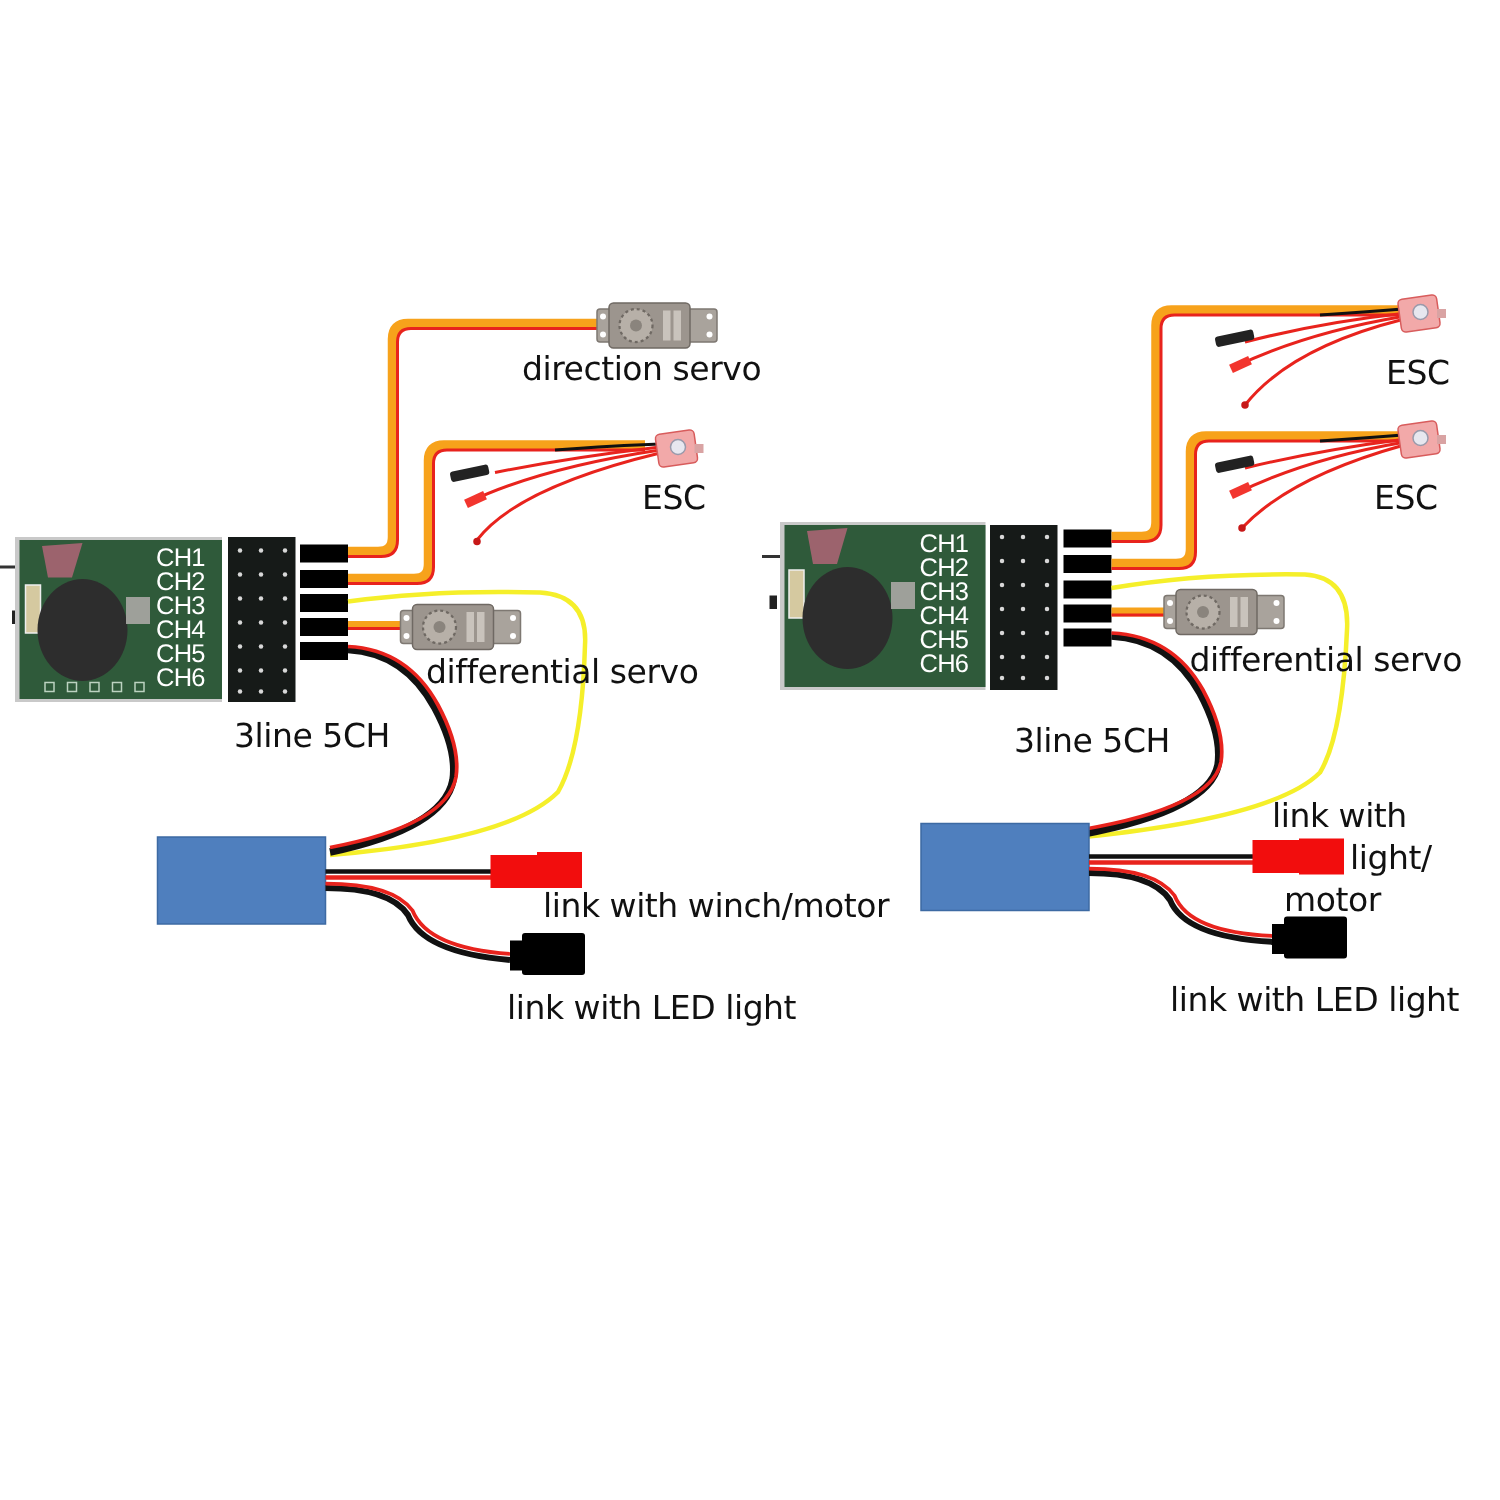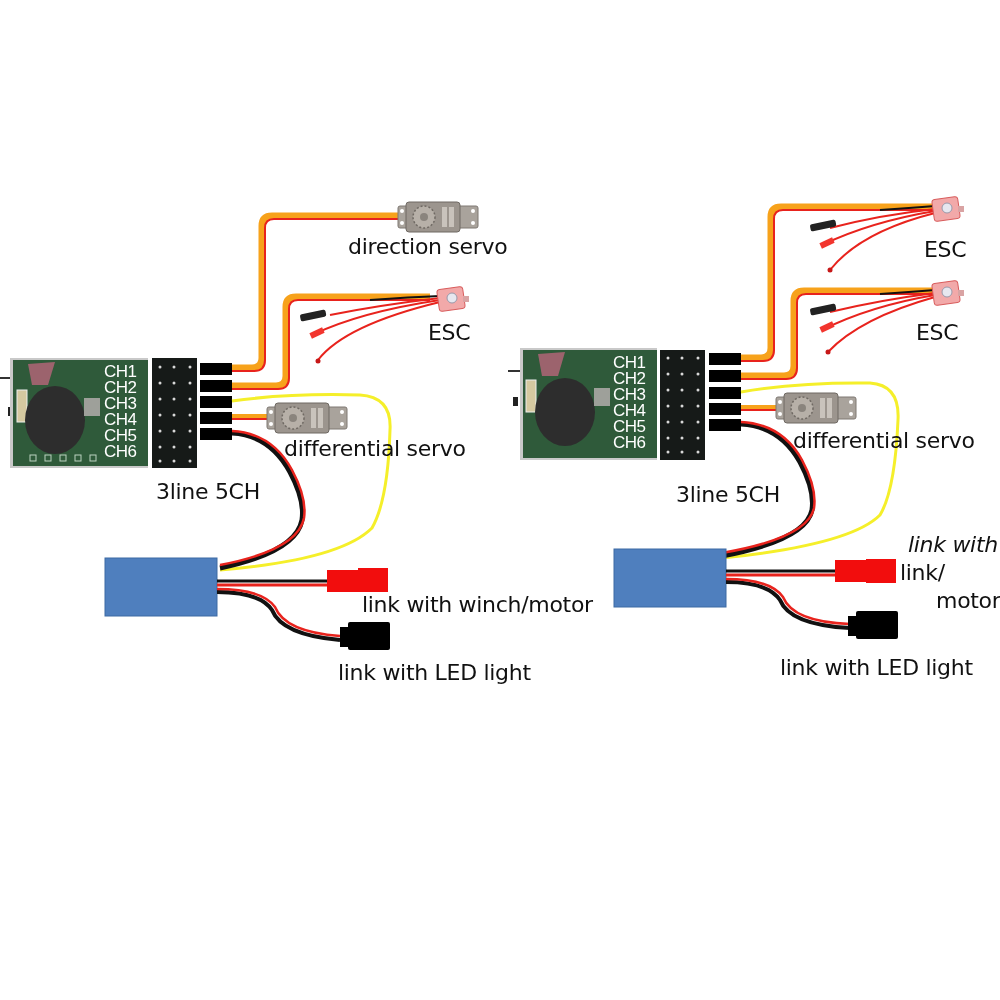--- a/index.html
+++ b/index.html
@@ -250,16 +250,16 @@
 <div class="label" style="left:428px; top:320px;">ESC</div>
 <div class="label" style="left:284px; top:436px;">differential servo</div>
 <div class="label" style="left:156px; top:479px;">3line 5CH</div>
 <div class="label" style="left:335px; top:592px;margin-left:27px;">link with winch/motor</div>
 <div class="label" style="left:338px; top:660px;">link with LED light</div>
 
 <div class="label" style="left:924px; top:237px;">ESC</div>
 <div class="label" style="left:916px; top:320px;">ESC</div>
 <div class="label" style="left:793px; top:428px;">differential servo</div>
 <div class="label" style="left:676px; top:482px;">3line  5CH</div>
-<div class="label" style="left:908px; top:532px;font-style:italic;">link with</div>
-<div class="label" style="left:900px; top:560px;">link/</div>
-<div class="label" style="left:936px; top:588px;">motor</div>
+<div class="label" style="left:848px; top:532px;">link with</div>
+<div class="label" style="left:900px; top:560px;">light/</div>
+<div class="label" style="left:856px; top:588px;">motor</div>
 <div class="label" style="left:780px; top:655px;">link with LED light</div>
 
 </body></html>

